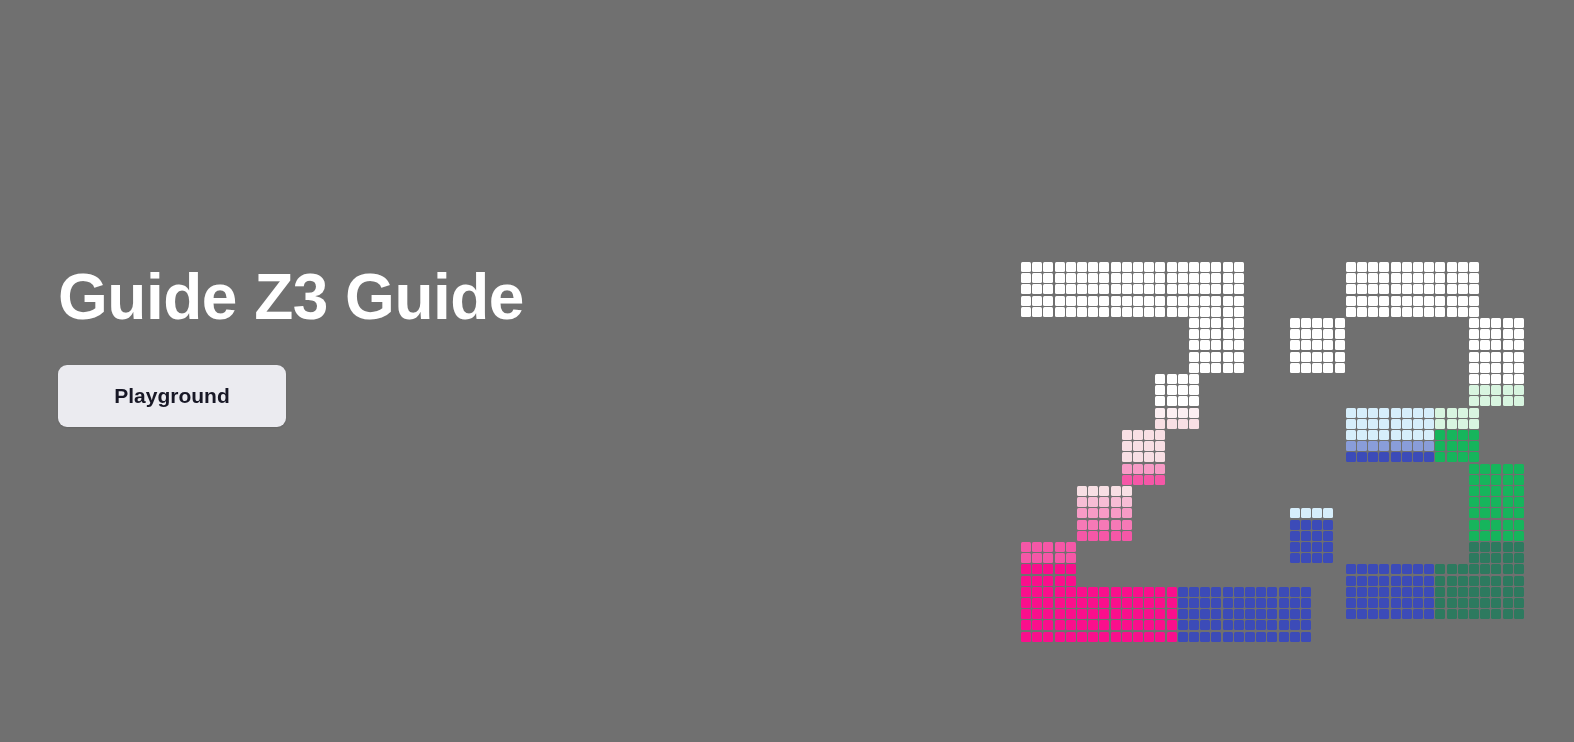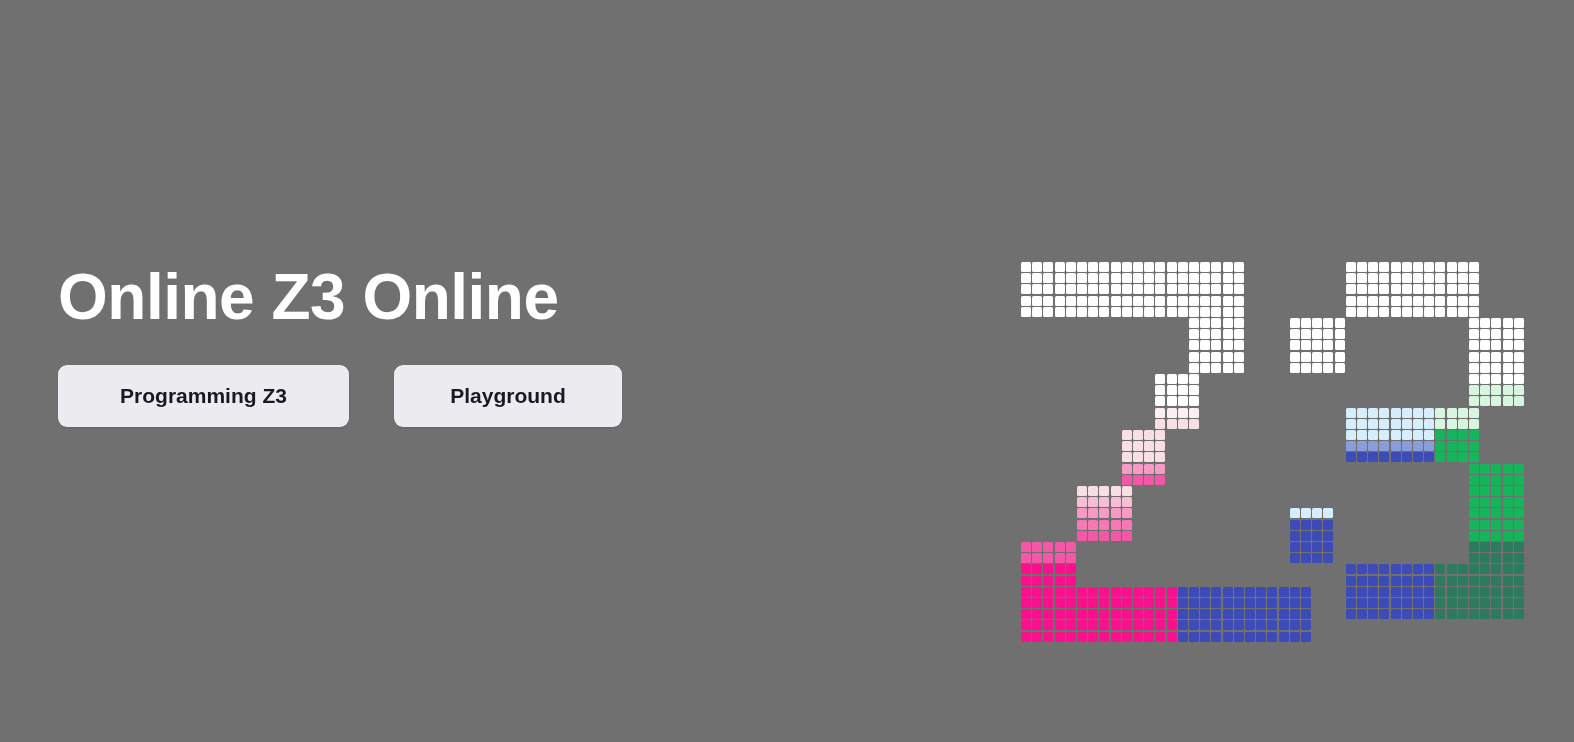--- a/index.html
+++ b/index.html
@@ -74,27 +74,24 @@
     width: 10px; height: 10px;
     border-radius: 1.5px;
   }
 </style>
 </head>
 <body>
 
 <div id="hero">
 
   <div id="hero-text">
-    <h1 id="page-title">Online Z3 Online</h1>
+    <h1 id="page-title">Guide Z3 Guide</h1>
   </div>
 
   <div id="nav-buttons">
-    <button class="nav-button b2">
-      <span>Programming Z3</span>
-    </button>
     <button class="nav-button b3">
       <span>Playground</span>
     </button>
   </div>
 
   <div id="logo">
     <div class="glyph" id="glyph-7" style="left: 0px;">
         <div class="cell" style="left: 0px; top: 0px; width: 10px; height: 10px; background: rgb(255, 255, 255);"></div>
         <div class="cell" style="left: 11.2px; top: 0px; width: 10px; height: 10px; background: rgb(255, 255, 255);"></div>
         <div class="cell" style="left: 22.4px; top: 0px; width: 10px; height: 10px; background: rgb(255, 255, 255);"></div>

